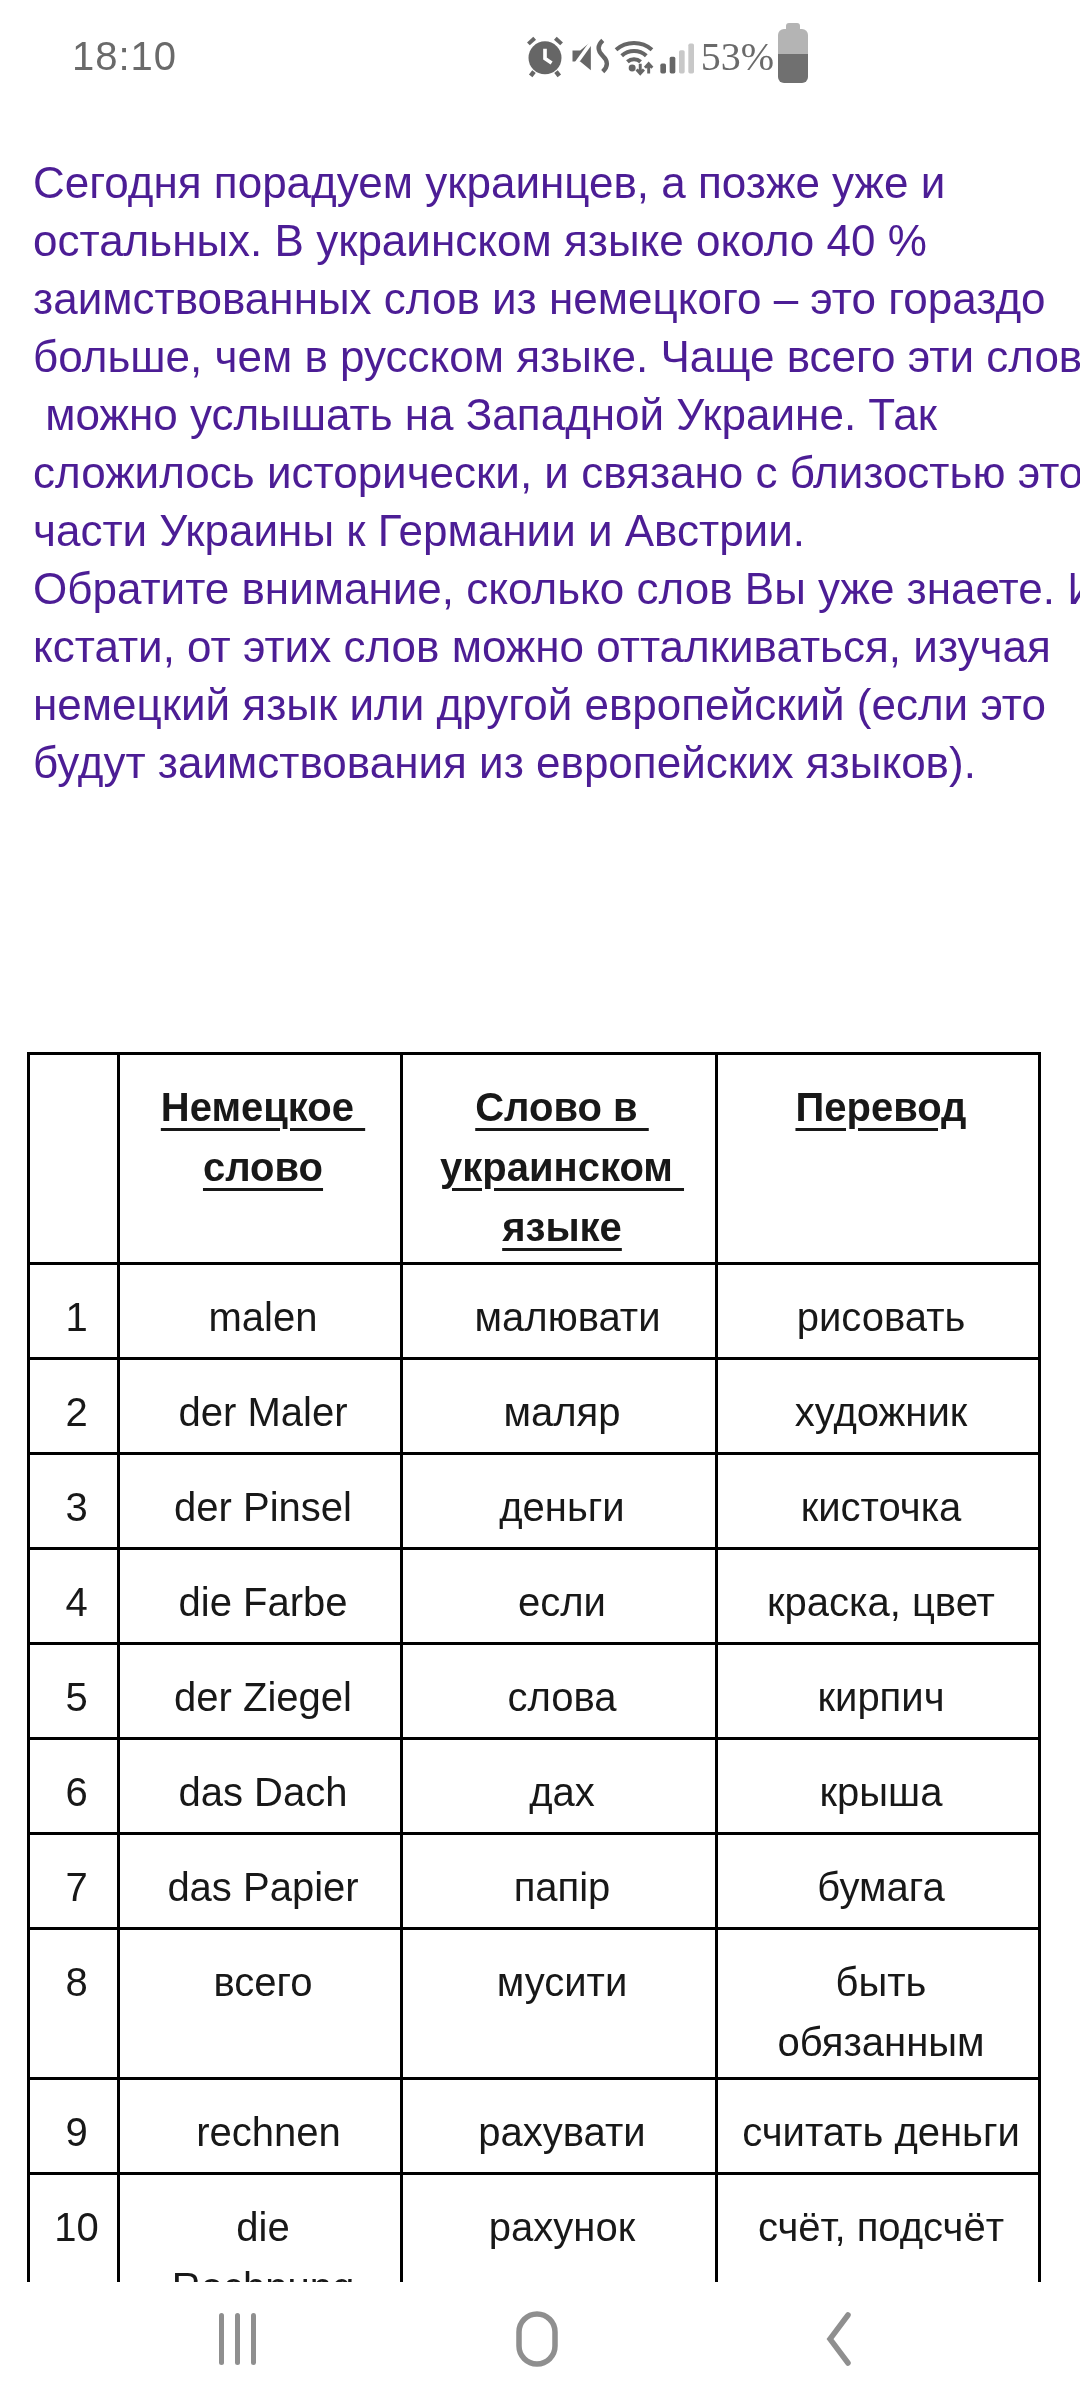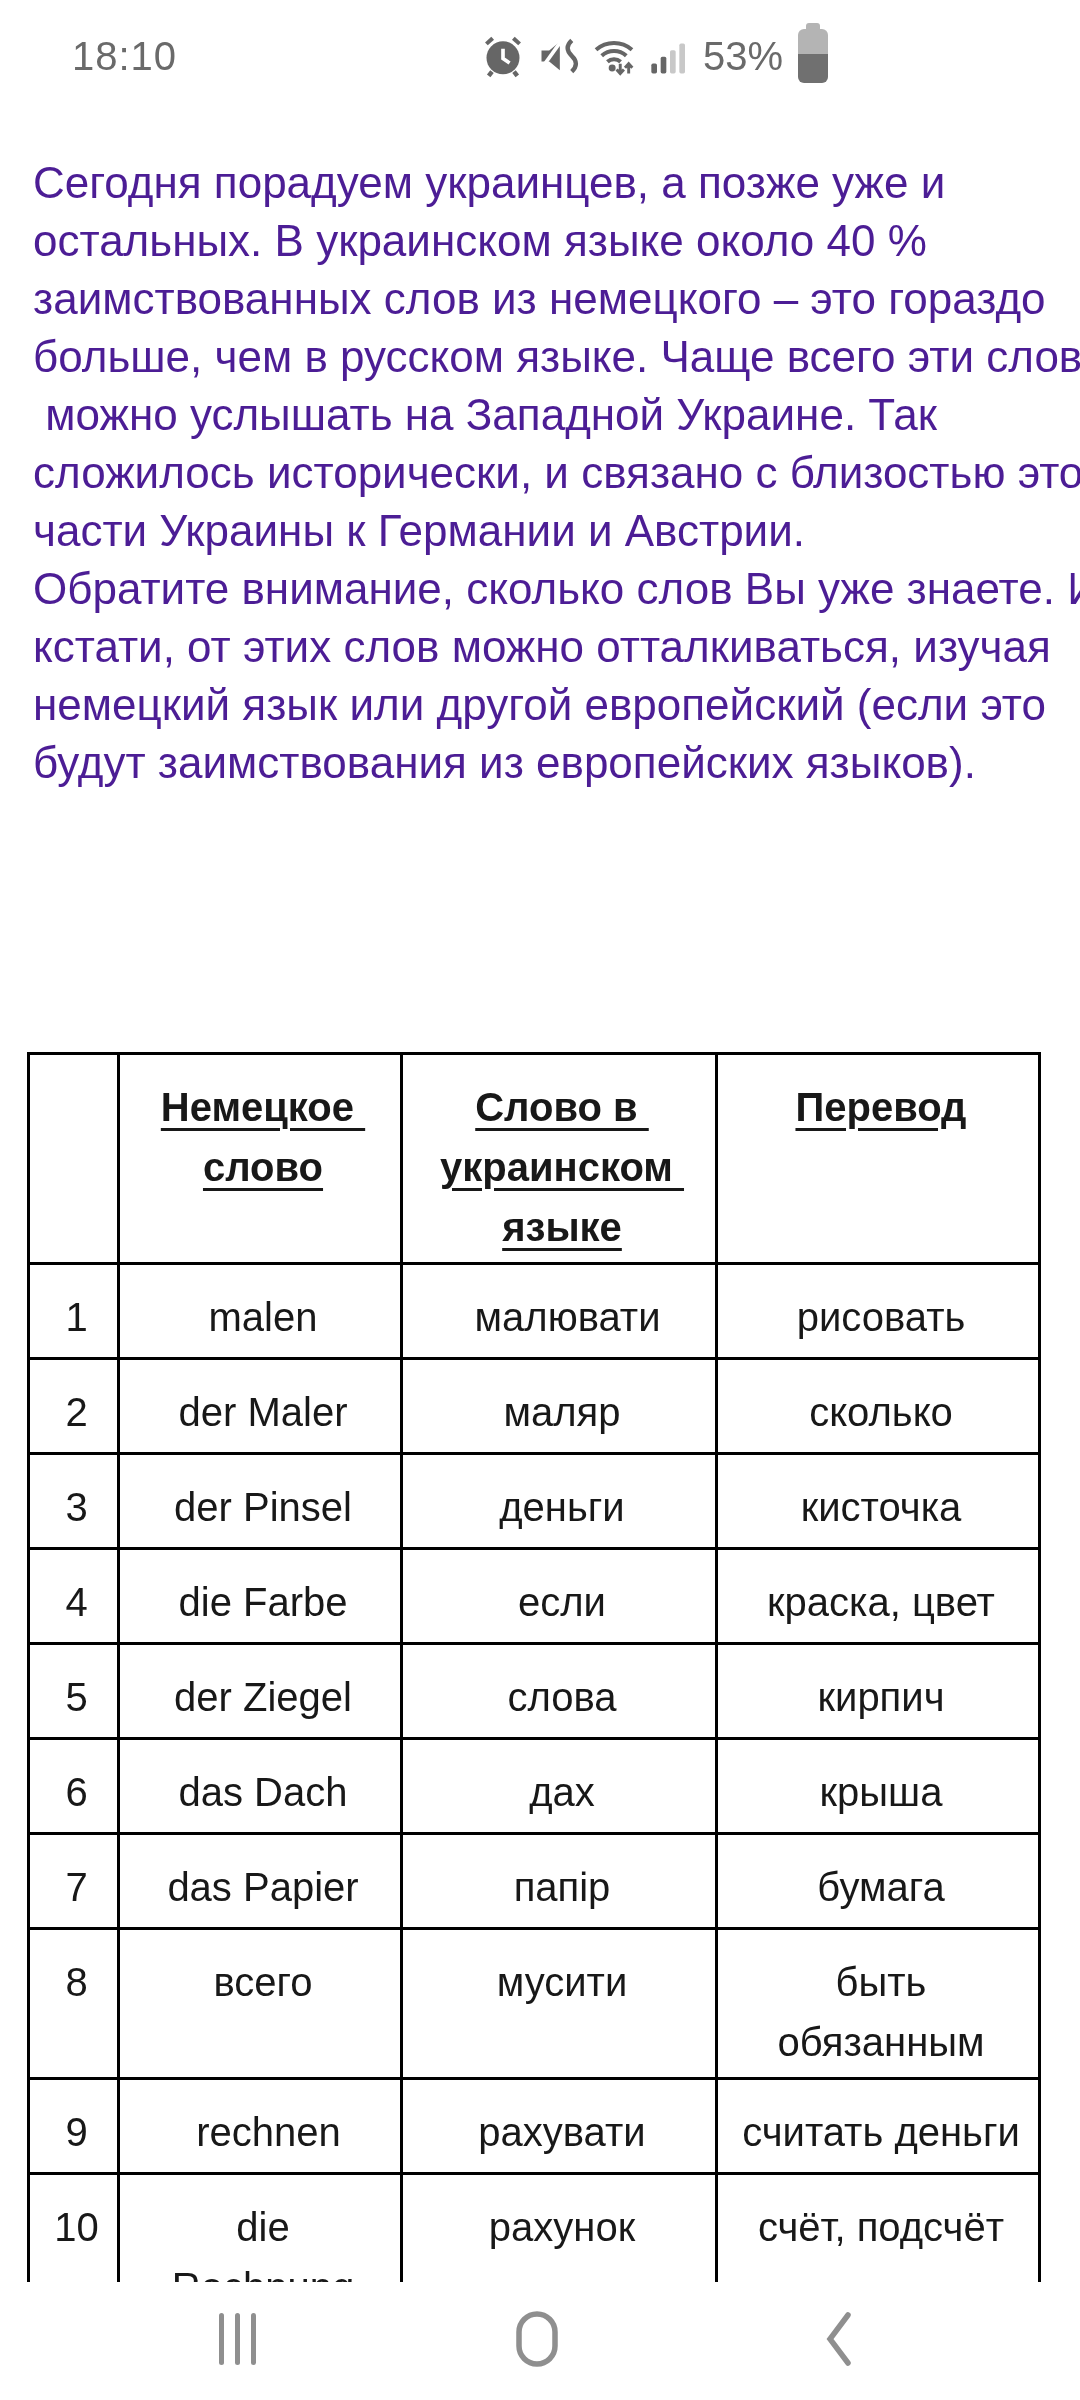--- a/index.html
+++ b/index.html
@@ -3,21 +3,21 @@
 <meta charset="utf-8">
 <style>
   html,body{margin:0;padding:0;background:#fff;}
   body{width:1080px;height:2400px;overflow:hidden;position:relative;
        font-family:"Liberation Sans","DejaVu Sans",sans-serif;color:#181818;}
 
   
   .status-bar{position:absolute;top:0;left:0;width:888px;height:112px;
               display:flex;align-items:center;justify-content:center;}
   .status-time{margin-left:72px;font-size:40px;color:#6a6a6a;letter-spacing:1px;}
-  .status-icons{margin-left:auto;margin-right:60px;display:flex;align-items:center;gap:11px;}
+  .status-icons{margin-left:auto;margin-right:80px;display:flex;align-items:center;font-family:Liberation Serif, serif;}
   .status-icons svg{display:block;}
   .battery-pct{font-size:40px;color:#6a6a6a;margin-left:4px;}
   .battery{width:30px;height:54px;border-radius:6px;position:relative;margin-left:4px;
            background:linear-gradient(to bottom,#b4b4b4 0 46%,#707070 46% 100%);}
   .battery:before{content:"";position:absolute;top:-6px;left:8px;width:14px;height:7px;
                   background:#b4b4b4;border-radius:3px 3px 0 0;}
 
   
   .content{position:absolute;left:25px;top:146px;width:1050px;}
   .content p{margin:8px;font-size:44px;line-height:58px;white-space:pre;color:#4c1d95;}
@@ -126,21 +126,21 @@
       <tr>
         <td>1</td>
         <td>malen</td>
         <td> малювати</td>
         <td>рисовать</td>
       </tr>
       <tr>
         <td>2</td>
         <td>der Maler</td>
         <td>маляр</td>
-        <td>сколько</td>
+        <td>художник</td>
       </tr>
       <tr>
         <td>3</td>
         <td>der Pinsel</td>
         <td>деньги</td>
         <td>кисточка</td>
       </tr>
       <tr>
         <td>4</td>
         <td>die Farbe</td>

